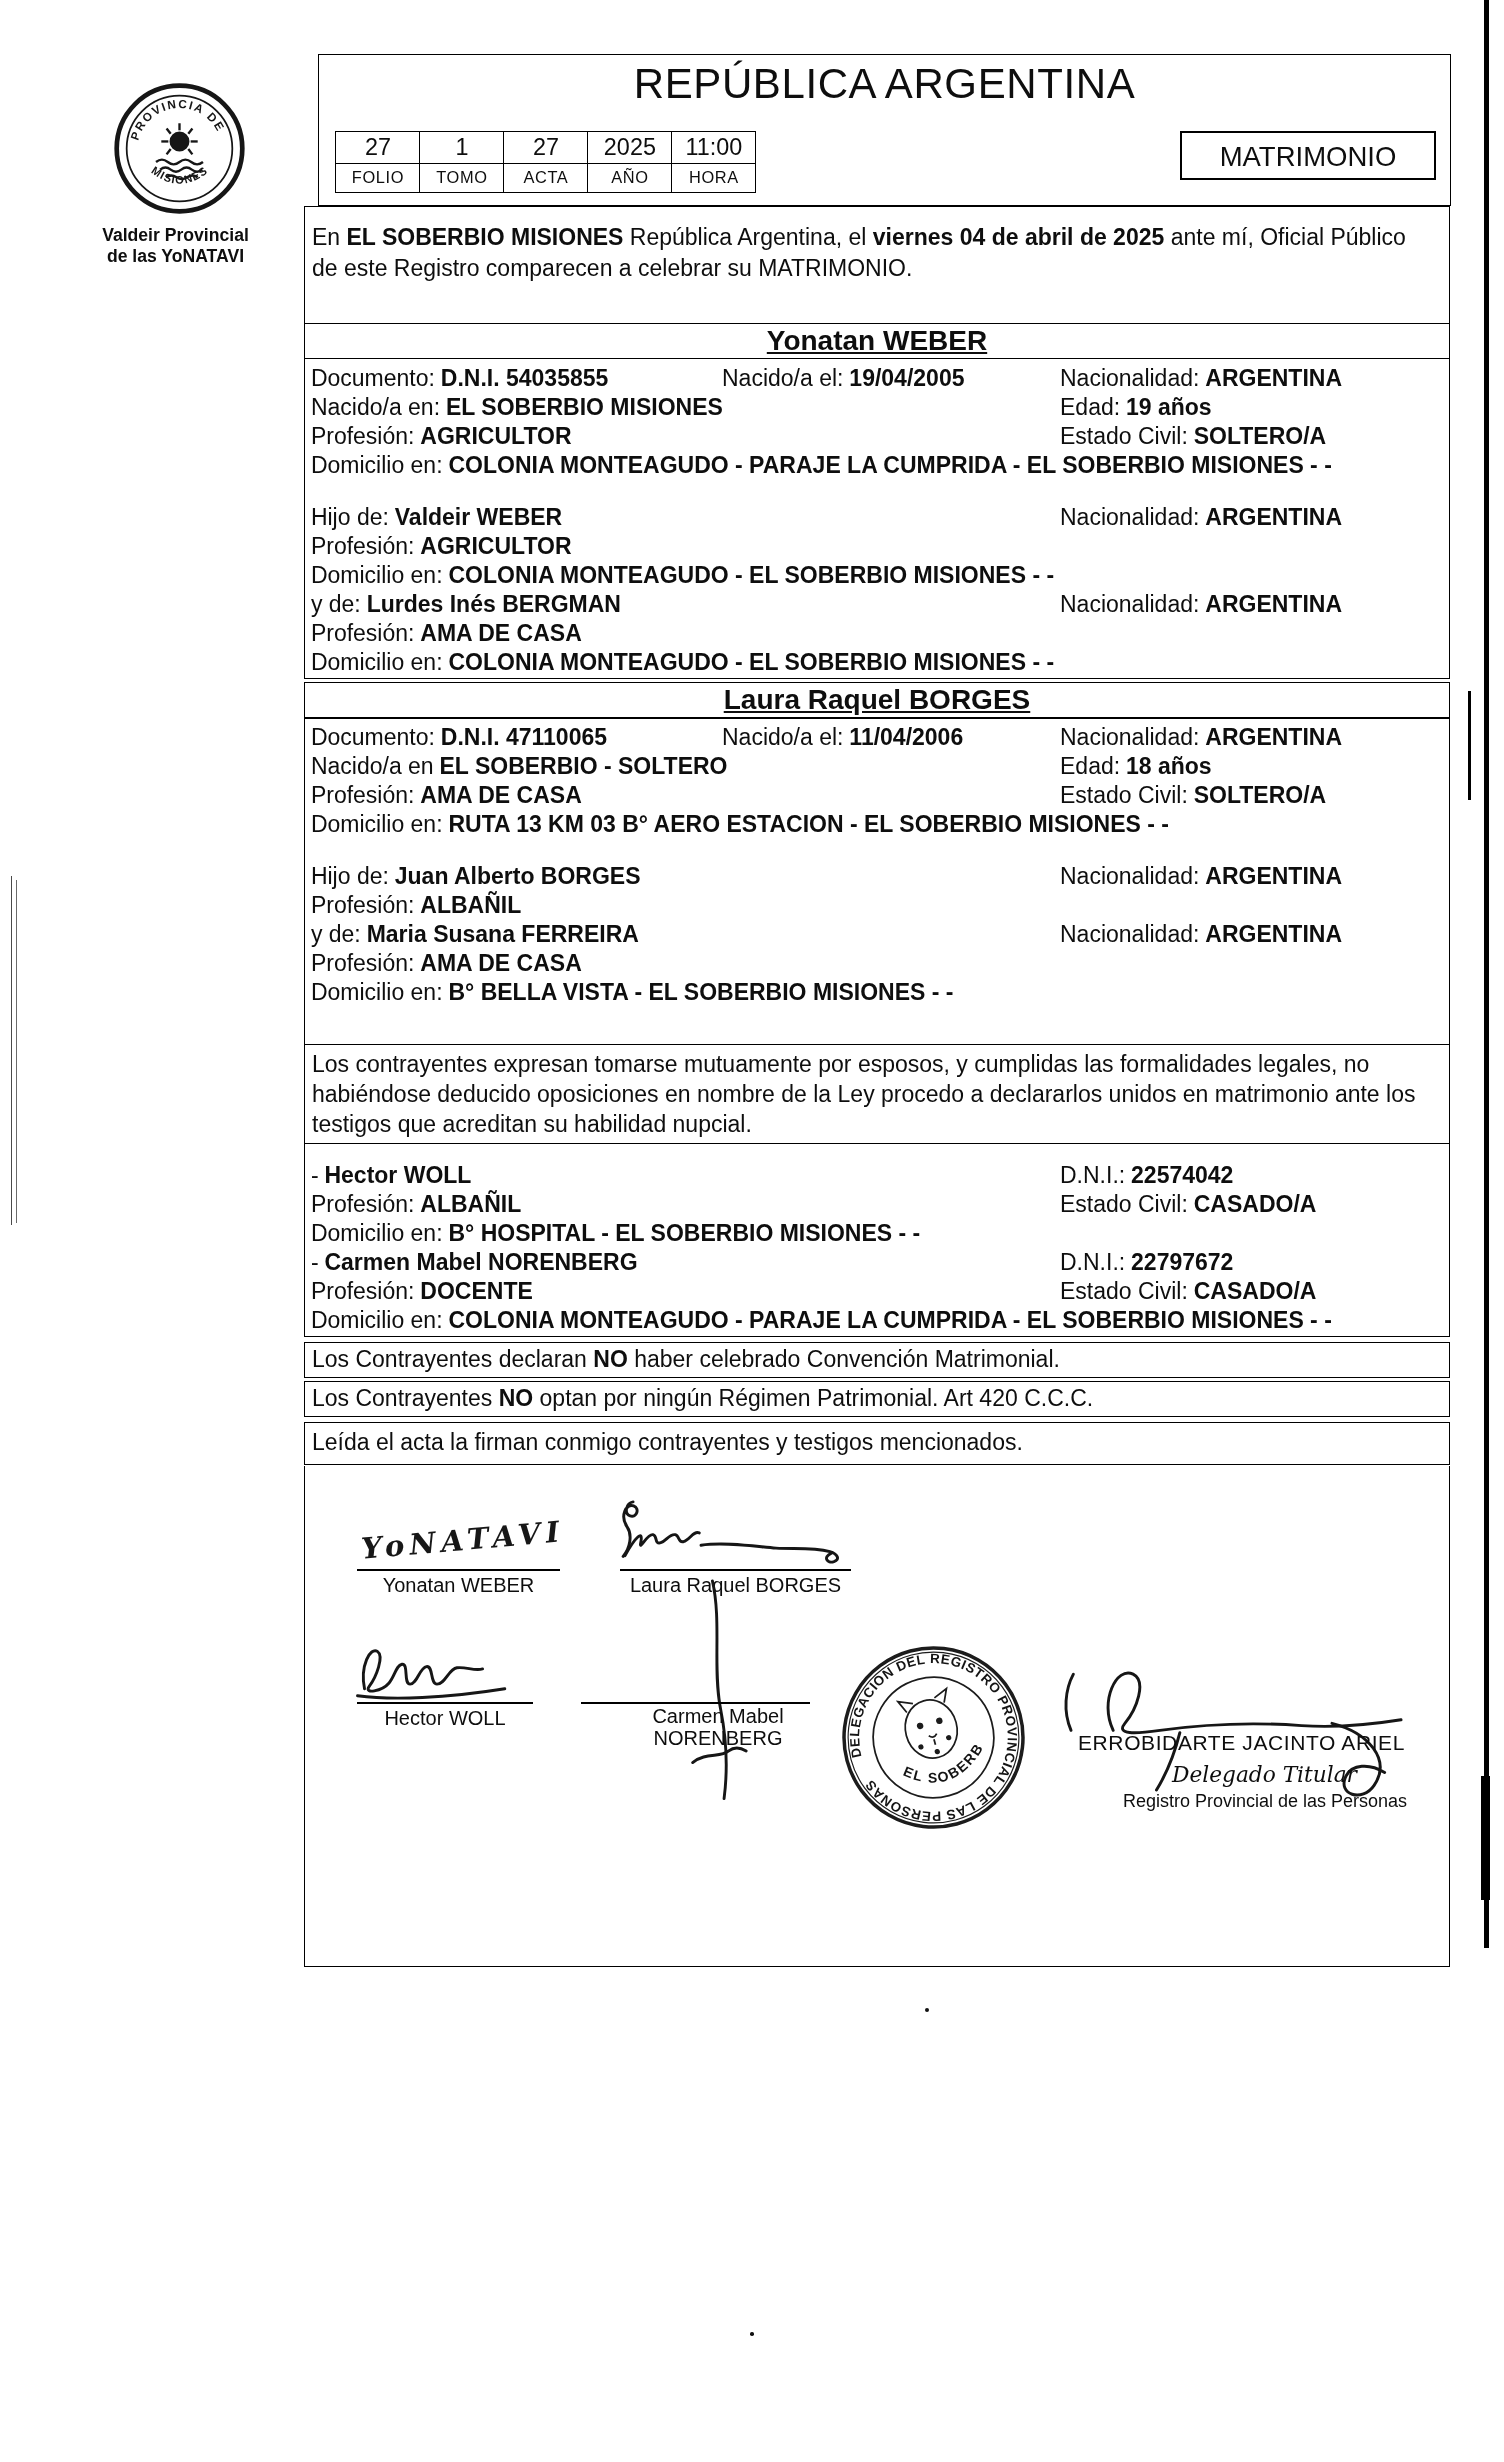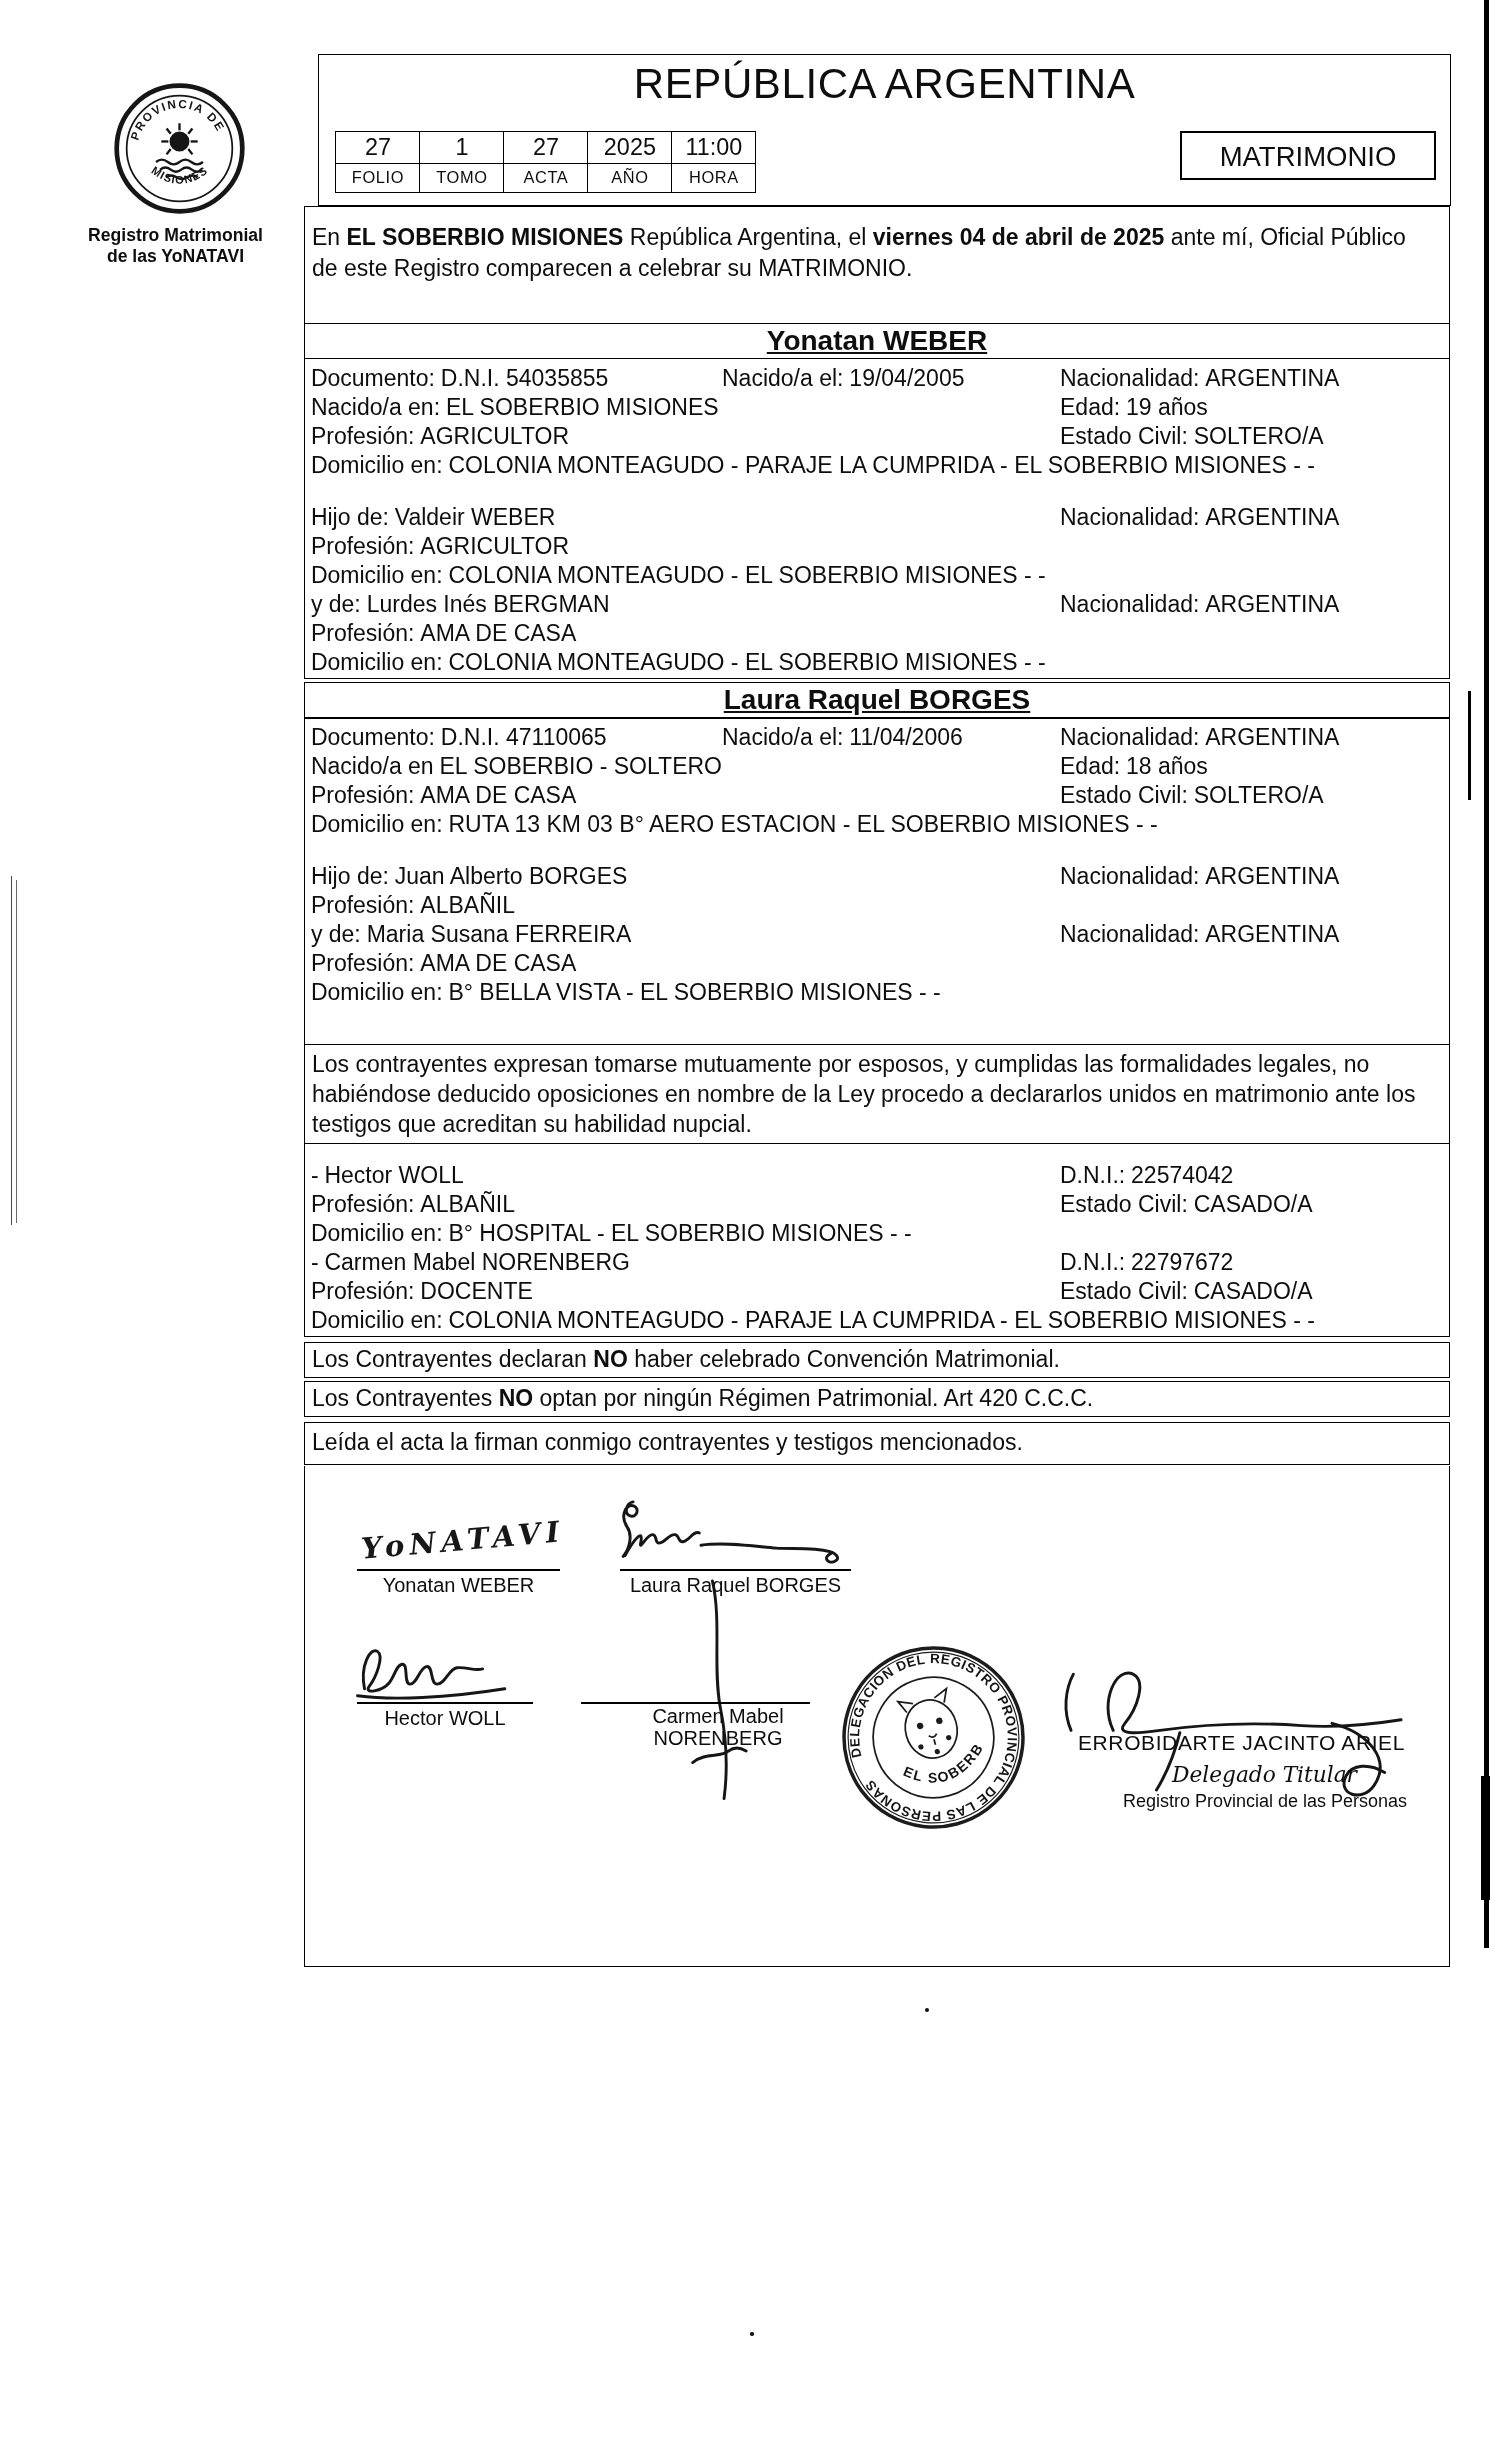--- a/index.html
+++ b/index.html
@@ -31,21 +31,21 @@
   #groom-namebox{top:323px}
   #bride-namebox{top:682px}
   
   #groom-block{top:358px;height:321px;padding-top:4.7px}
   #bride-block{top:718px;height:404px;padding-top:3.5px}
   #witness-block{top:1143px;height:194px;padding-top:17px}
   .row{position:relative;height:29px;line-height:29px;font-size:23px;white-space:nowrap}
   .c{position:absolute;top:0}
   .c0{left:5.9px}.c1{left:417px}.c2{left:755px}
   .lbl{font-weight:400;margin-right:5.9px}
-  .val{font-weight:400}
+  .val{font-weight:700}
   .spacer40{height:23.4px}
   #consent-box{top:1044px;height:100px}
   
   .strip{height:36px;line-height:32px;font-size:23px;padding-left:7px;white-space:nowrap}
   #decl1{top:1342px}
   #decl2{top:1381px}
   #leida{top:1422px;height:43px;line-height:39px}
   
   #sig-area{top:1466px;height:501px;border-top:none}
   .sigline{position:absolute;height:1.8px;background:#000}
@@ -95,21 +95,21 @@
       <path d="M75,138 q10,-8 20,0 q10,8 20,0 q10,-8 20,0 q10,8 20,0"></path>
       <path d="M82,151 q9,-7 18,0 q9,7 18,0 q9,-7 18,0 q9,7 18,0"></path>
       <path d="M92,164 q9,-6 18,0 q9,6 18,0 q9,-6 18,0"></path>
     </g>
     <text font-size="19" font-weight="bold" fill="#161616" letter-spacing="2">
       <textPath href="#sealBotArc" startOffset="14">MISIONES</textPath>
     </text>
   </svg>
 </div>
 <div class="abs" id="registry-label">
-  <div>Registro Matrimonial</div>
+  <div>Valdeir Provincial</div>
   <div>de las YoNATAVI</div>
 </div>
 
 <div class="box" id="header-box">
   <div id="title">REPÚBLICA ARGENTINA</div>
   <table id="idx-table">
     <tbody>
         <tr>
       <td class="tval">27</td>
       <td class="tval">1</td>

